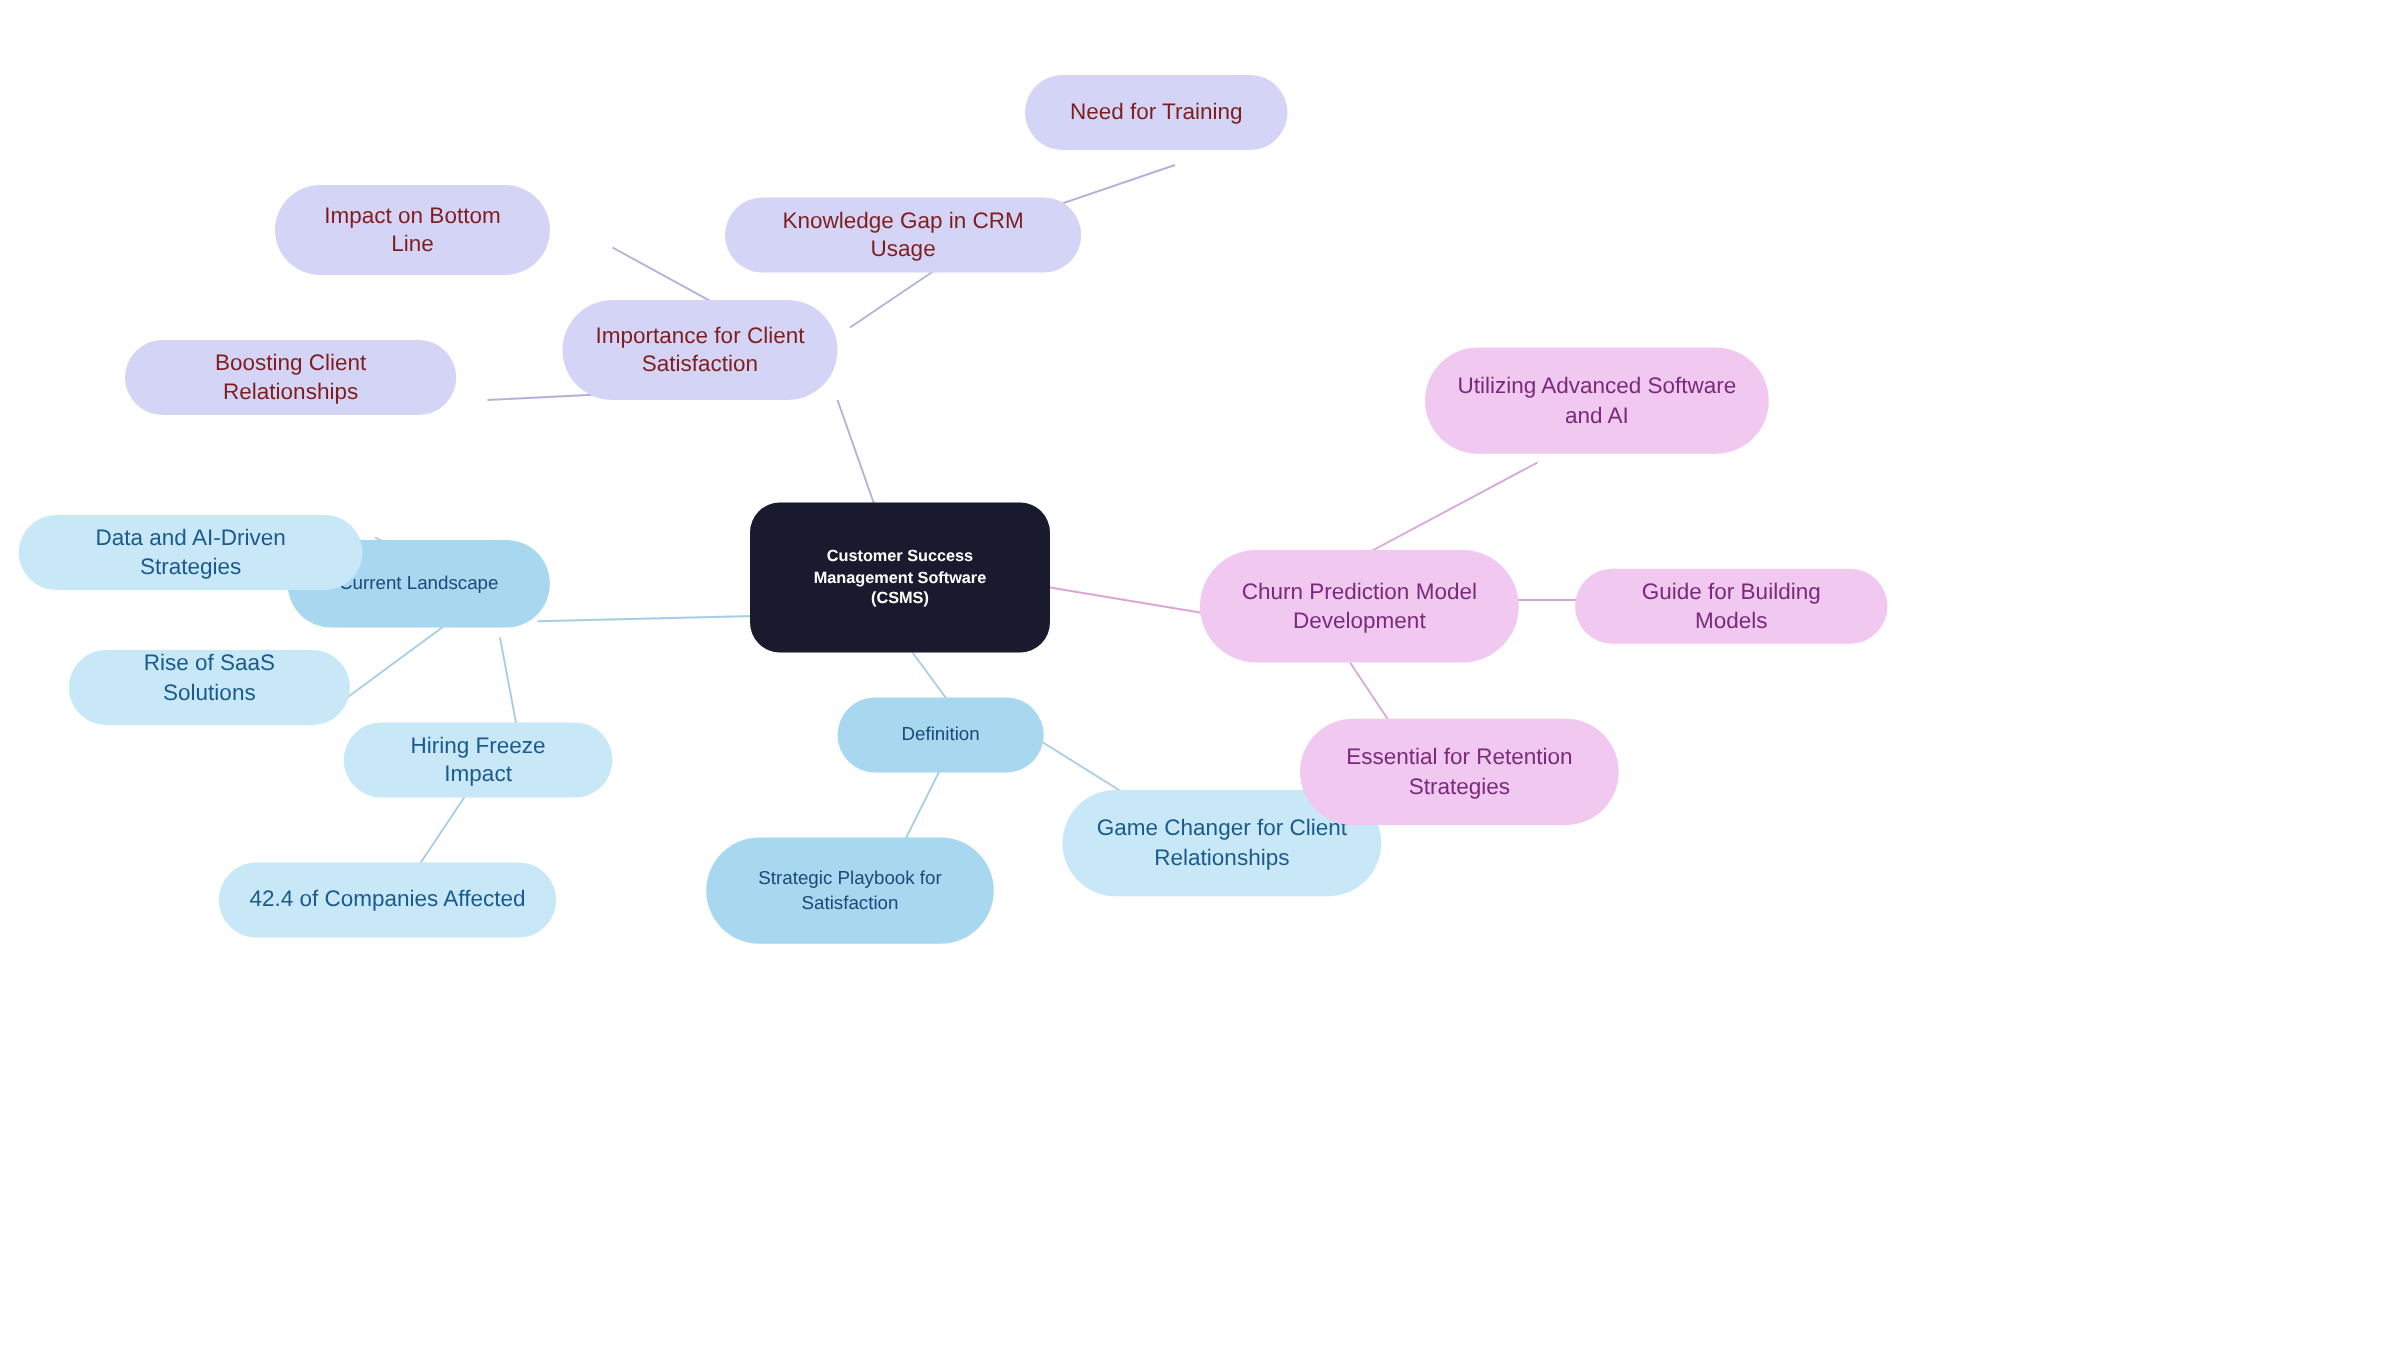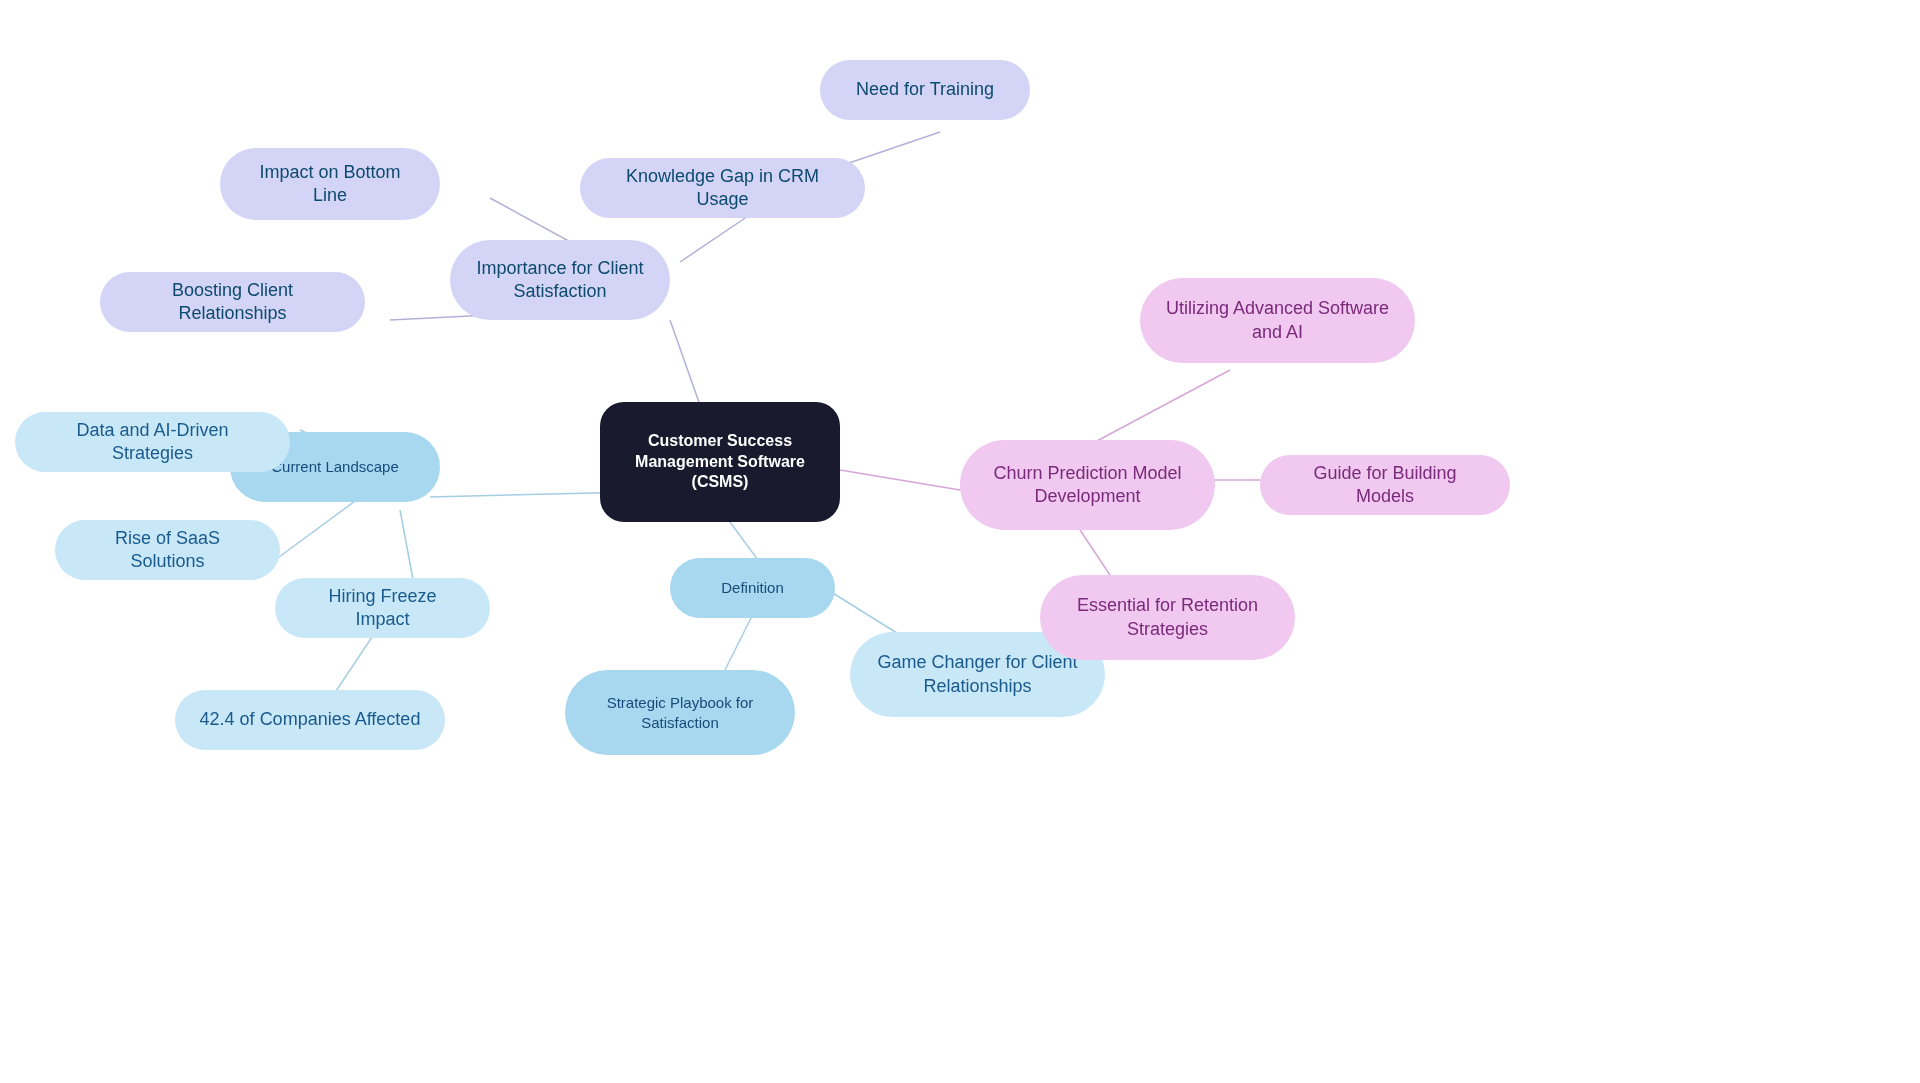--- a/index.html
+++ b/index.html
@@ -28,29 +28,29 @@
       text-align: center;
       font-size: 18px;
       line-height: 1.3;
       padding: 14px 24px;
       z-index: 1;
       cursor: default;
     }
     .node-center {
       background: #1a1a2e;
       color: #ffffff;
-      font-size: 16px;
+      font-size: 13px;
       font-weight: 600;
       border-radius: 24px;
       width: 240px;
       height: 120px;
     }
     .node-purple-light {
       background: #d4d4f7;
-      color: #0c4a6e;
+      color: #7f1d1d;
       border: none;
     }
     .node-pink-light {
       background: #f0c8f0;
       color: #7a2a7a;
       border: none;
     }
     .node-blue-light {
       background: #c8e8f8;
       color: #1a5a8c;
@@ -128,21 +128,21 @@
 </div>
 
 <div class="node node-blue-medium" style="left: 230px; top: 432px; width: 210px; height: 70px;">
   <span>Current Landscape</span>
 </div>
 
 <div class="node node-blue-light" style="left: 15px; top: 412px; width: 275px; height: 60px;">
   <span>Data and AI-Driven Strategies</span>
 </div>
 
-<div class="node node-blue-light" style="left: 55px; top: 520px; width: 225px; height: 60px;">
+<div class="node node-blue-light" style="left: 55px; top: 520px; width: 225px; height: 60px; align-items: flex-end;">
   <span>Rise of SaaS Solutions</span>
 </div>
 
 <div class="node node-blue-light" style="left: 275px; top: 578px; width: 215px; height: 60px;">
   <span>Hiring Freeze Impact</span>
 </div>
 
 <div class="node node-blue-light" style="left: 175px; top: 690px; width: 270px; height: 60px;">
   <span>42.4 of Companies Affected</span>
 </div>

